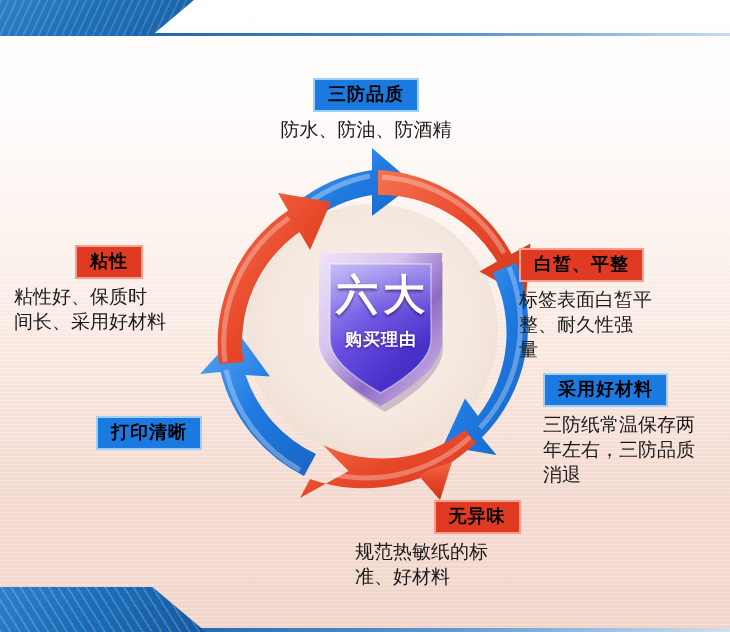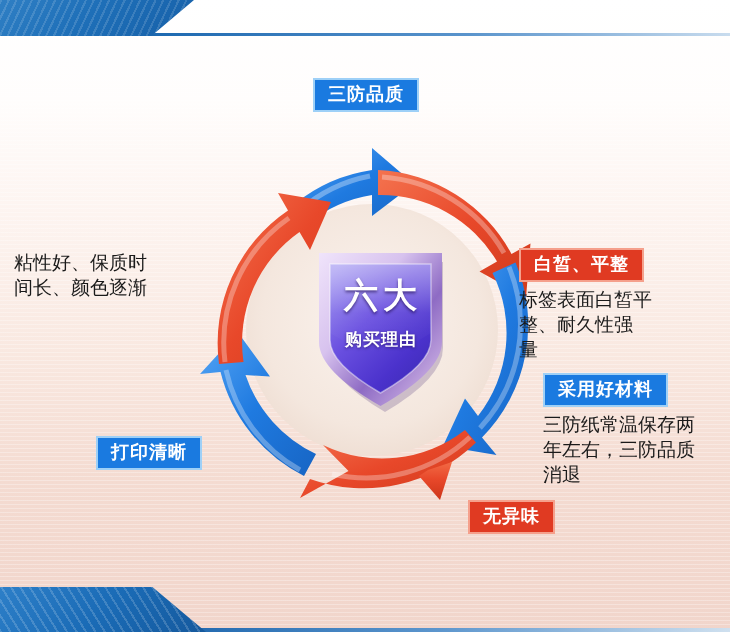--- a/index.html
+++ b/index.html
@@ -138,21 +138,21 @@
     height: 170px;
     z-index: 3;
   }
   #shield svg { display: block; }
   #shield-label-main {
     position: absolute;
     left: 0; top: 33px;
     width: 139px;
     text-align: center;
     color: #ffffff;
-    font-size: 34px;
+    font-size: 42px;
     font-weight: bold;
     letter-spacing: 5px;
     text-indent: 5px;
     line-height: 38px;
     text-shadow: 0 2px 3px rgba(20,0,60,0.55);
     pointer-events: none;
   }
   #shield-label-sub {
     position: absolute;
     left: 0; top: 86px;
@@ -168,21 +168,21 @@
     pointer-events: none;
   }
 
   
   .callout {
     position: absolute;
     z-index: 4;
   }
   .callout-tag {
     display: inline-block;
-    color: #ffffff;
+    color: #000000;
     font-size: 18px;
     font-weight: bold;
     letter-spacing: 1px;
     padding: 3px 13px 4px 13px;
     line-height: 23px;
     white-space: nowrap;
   }
   .tag-blue {
     background: #1a7ae0;
     border: 2px solid #9ed0f7;
@@ -352,48 +352,54 @@
       <path d="M 19 21 L 19 90 Q 40 104 69.5 110 Q 99 104 120 90 L 120 21 Z" fill="url(#shGloss)"></path>
 
       <path d="M 19 21 L 19 97 Q 19 121 69.5 150 Q 120 121 120 97 L 120 21 Z" fill="none" stroke="rgba(255,255,255,0.45)" stroke-width="1.5"></path>
     </svg>
     <div id="shield-label-main">六大</div>
     <div id="shield-label-sub">购买理由</div>
   </div>
 
   <div class="callout ctr" style="left:244px; top:78px; width:244px;">
     <span class="callout-tag tag-blue">三防品质</span>
+    <div class="callout-body">防水、防油、防酒精</div>
   </div>
 
   <div class="callout" style="left:14px; top:245px; width:190px;">
+    <div class="ctr">
+      <span class="callout-tag tag-red">粘性</span>
+    </div>
     <div class="callout-body">粘性好、保质时
-间长、颜色逐渐</div>
+间长、采用好材料</div>
   </div>
 
   <div class="callout" style="left:519px; top:248px; width:186px;">
     <span class="callout-tag tag-red">白皙、平整</span>
     <div class="callout-body">标签表面白皙平
 整、耐久性强
 量</div>
   </div>
 
   <div class="callout" style="left:534px; top:373px; width:190px;margin-left:9px;">
     <span class="callout-tag tag-blue">采用好材料</span>
     <div class="callout-body">三防纸常温保存两
 年左右，三防品质
 消退</div>
   </div>
 
   <div class="callout" style="left:355px; top:500px; width:200px;">
-    <div class="ctr" style="text-align:right; padding-left:44px;">
+    <div class="ctr" style="text-align:center; padding-left:44px;">
       <span class="callout-tag tag-red">无异味</span>
     </div>
-  </div>
-
-  <div class="callout" style="left:70px; top:436px; width:216px;">
+    <div class="callout-body">规范热敏纸的标
+准、好材料</div>
+  </div>
+
+  <div class="callout" style="left:70px; top:416px; width:216px;">
     <div style="text-align:left; padding-left:26px;">
       <span class="callout-tag tag-blue">打印清晰</span>
     </div>
   </div>
 
   <div id="bottom-banner-rule"></div>
   <div id="bottom-banner">
     <div id="bottom-banner-stripes"></div>
   </div>
   <div id="bottom-banner-text">三防</div>

